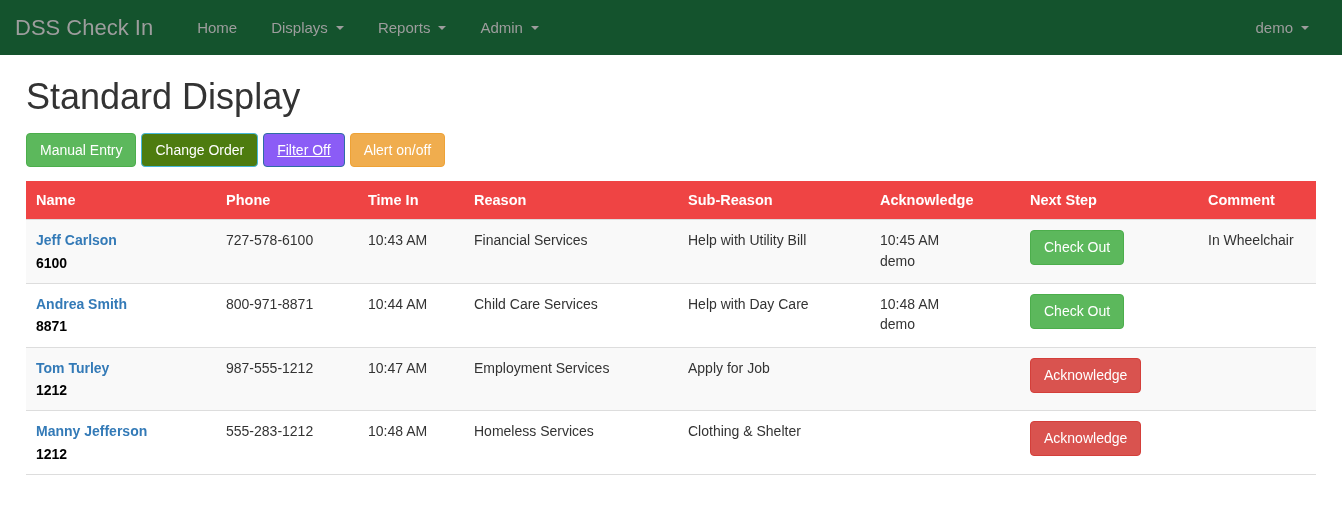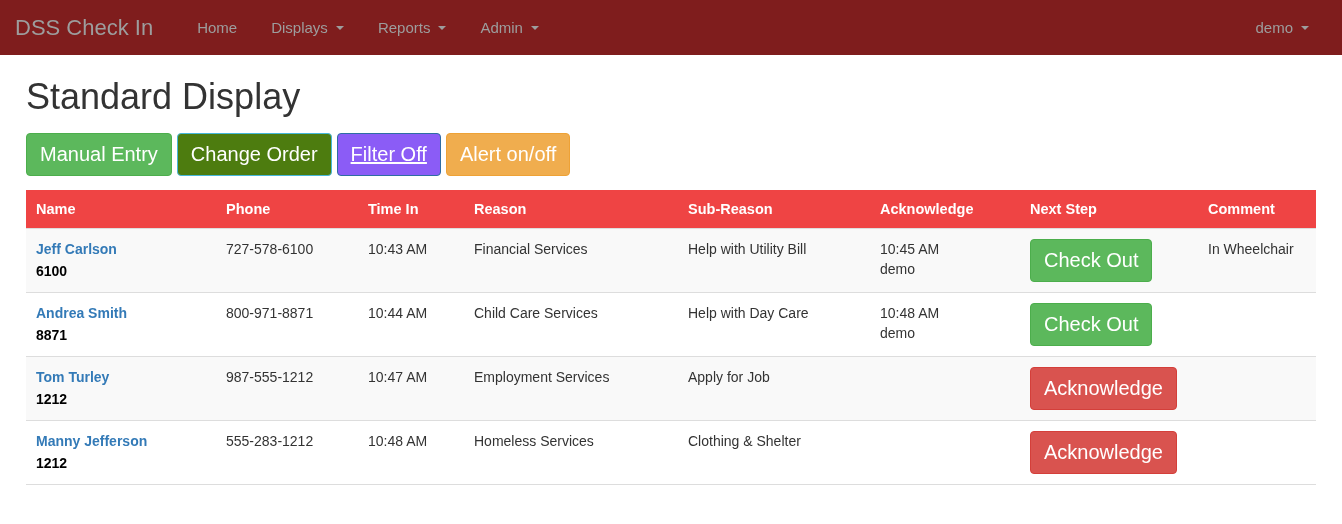--- a/index.html
+++ b/index.html
@@ -13,21 +13,21 @@
     width: 1342px;
     height: 524px;
     position: relative;
     overflow: hidden;
     background: #fff;
   }
 
   
   .navbar {
     height: 55px;
-    background: #7f1d1d;
+    background: #14532d;
     display: flex;
     align-items: center;
     padding: 0 0 0 0;
     position: relative;
   }
   .navbar-brand {
     color: #9d9d9d;
     font-size: 22px;
     padding: 0 15px 0 15px;
     line-height: 55px;
@@ -81,21 +81,21 @@
   
   .btn-bar {
     display: flex;
     gap: 5px;
     margin-bottom: 14px;
   }
   .btn {
     border: 1px solid transparent;
     border-radius: 4px;
     color: #ffffff;
-    font-size: 20px;
+    font-size: 14px;
     padding: 7px 13px;
     cursor: pointer;
     line-height: 1.35;
     font-family: "Liberation Sans", sans-serif;
     white-space: nowrap;
   }
   .btn-success { background: #5cb85c; border-color: #4cae4c; }
   .btn-info    { background: #4d7c0f; border-color: #46b8da; }
   .btn-primary { background: #8b5cf6; border-color: #2e6da4; text-decoration: underline; }
   .btn-warning { background: #f0ad4e; border-color: #eea236; }

